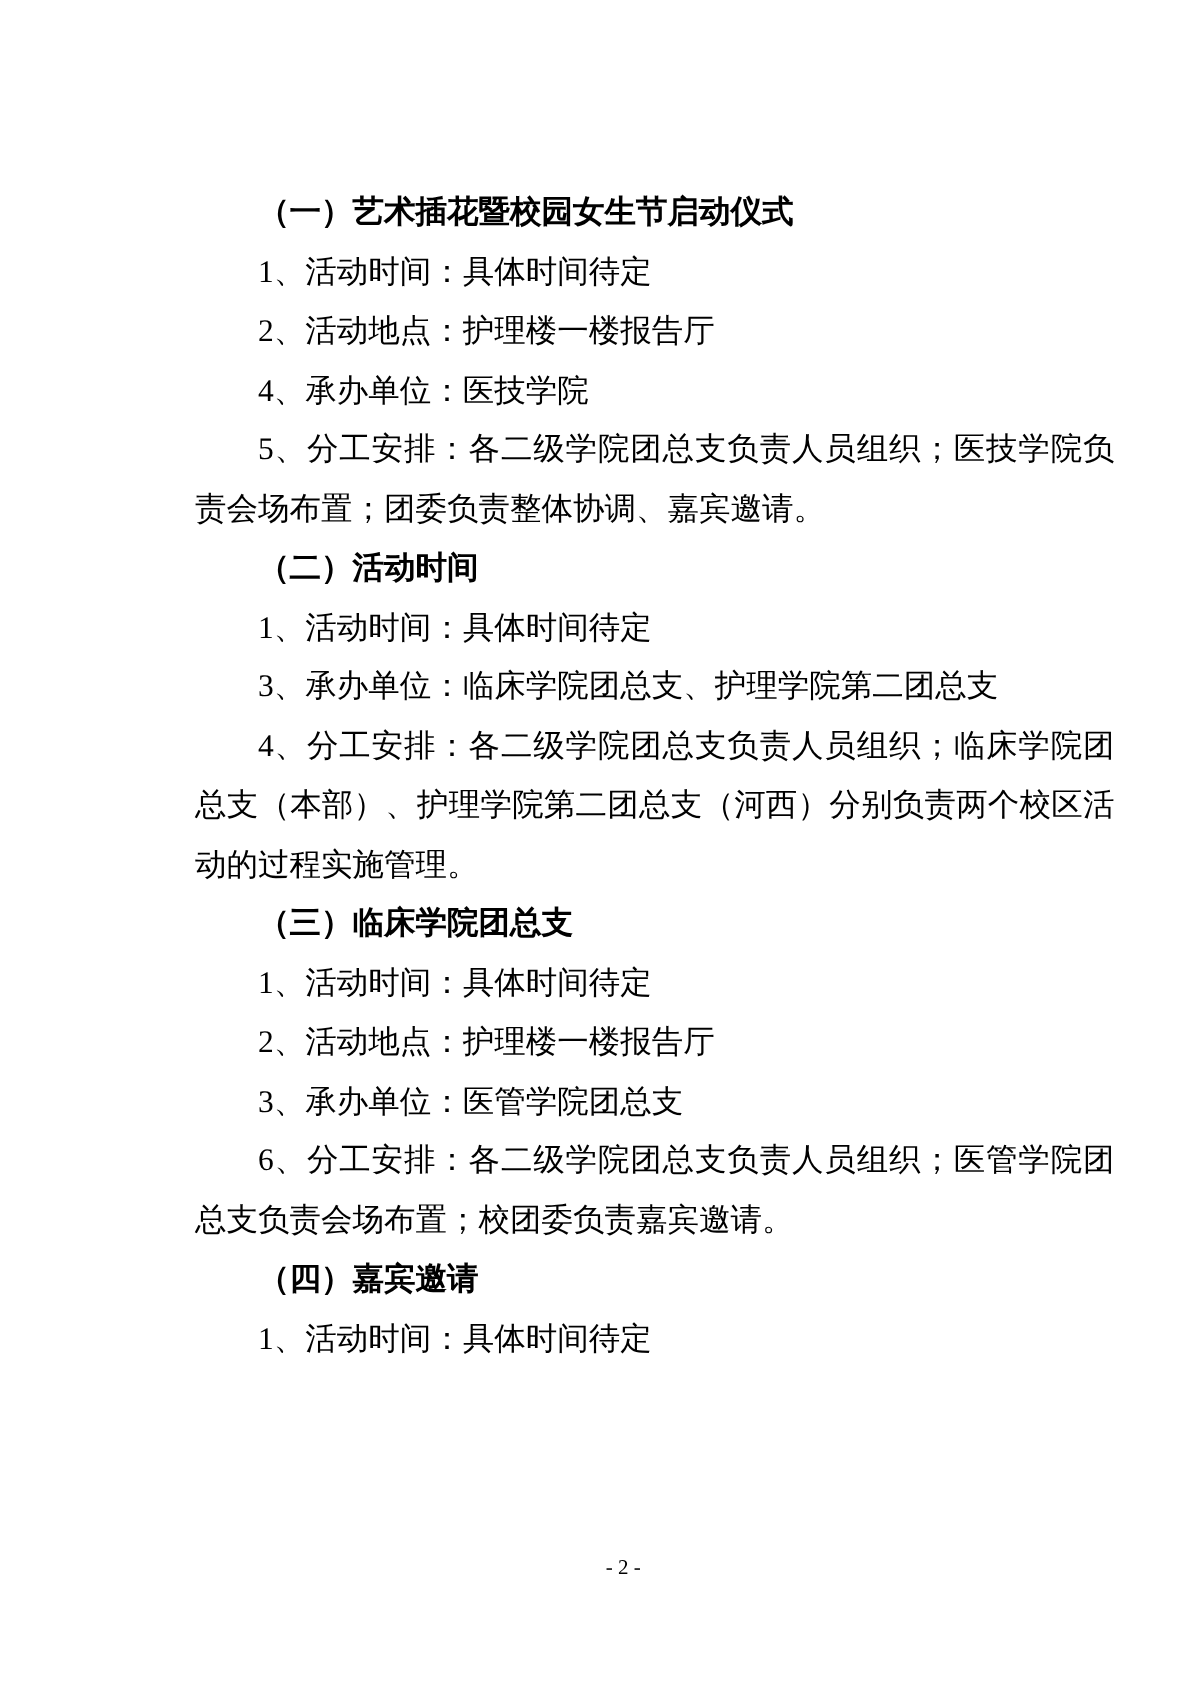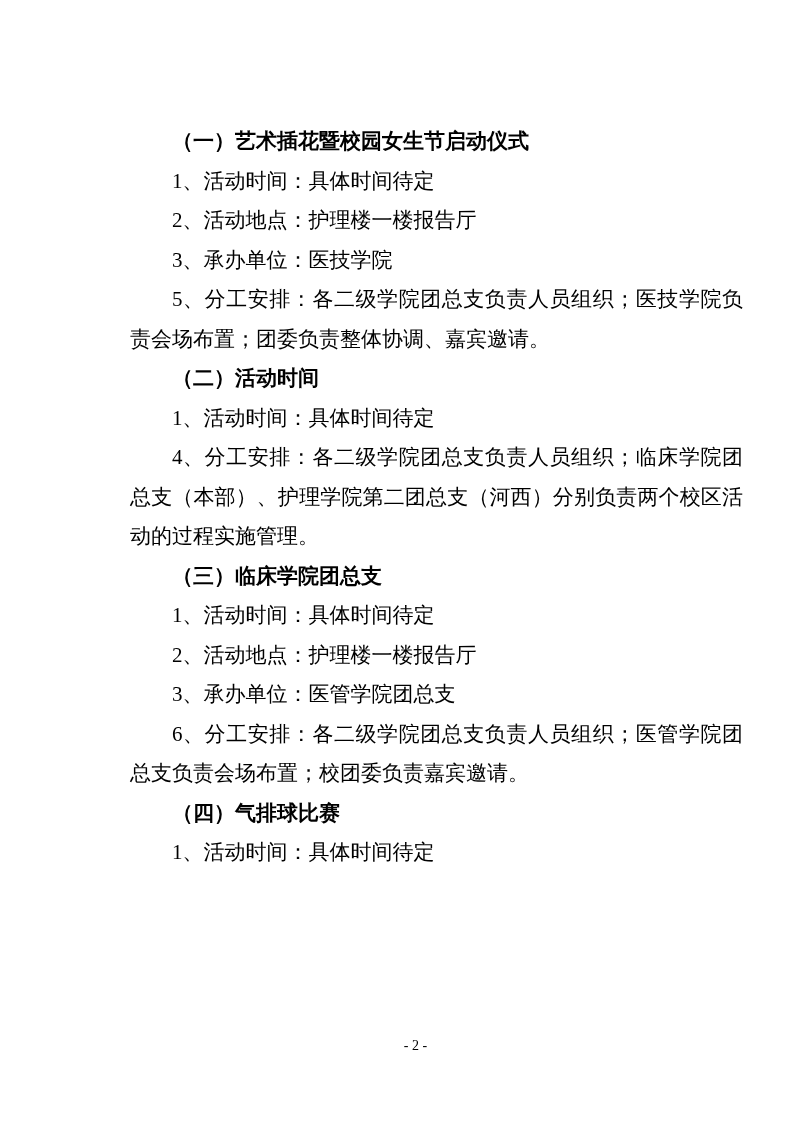--- a/index.html
+++ b/index.html
@@ -45,39 +45,40 @@
 </head>
 <body>
 
 <div class="page">
   <div class="content">
 
     <section>
       <p class="section-heading">（一）艺术插花暨校园女生节启动仪式</p>
       <p>1、活动时间：具体时间待定</p>
       <p>2、活动地点：护理楼一楼报告厅</p>
-      <p>3、承办单位：医技学院</p>
+      <p>4、承办单位：医技学院</p>
       <p>5、分工安排：各二级学院团总支负责人员组织；医技学院负责会场布置；团委负责整体协调、嘉宾邀请。</p>
     </section>
 
     <section>
       <p class="section-heading">（二）活动时间</p>
       <p>1、活动时间：具体时间待定</p>
+      <p>3、承办单位：临床学院团总支、护理学院第二团总支</p>
       <p>4、分工安排：各二级学院团总支负责人员组织；临床学院团总支（本部）、护理学院第二团总支（河西）分别负责两个校区活动的过程实施管理。</p>
     </section>
 
     <section>
       <p class="section-heading">（三）临床学院团总支</p>
       <p>1、活动时间：具体时间待定</p>
       <p>2、活动地点：护理楼一楼报告厅</p>
       <p>3、承办单位：医管学院团总支</p>
       <p>6、分工安排：各二级学院团总支负责人员组织；医管学院团总支负责会场布置；校团委负责嘉宾邀请。</p>
     </section>
 
     <section>
-      <p class="section-heading">（四）气排球比赛</p>
+      <p class="section-heading">（四）嘉宾邀请</p>
       <p>1、活动时间：具体时间待定</p>
     </section>
 
   </div>
 
   <div class="page-footer">- 2 -</div>
 </div>
 
 </body></html>

